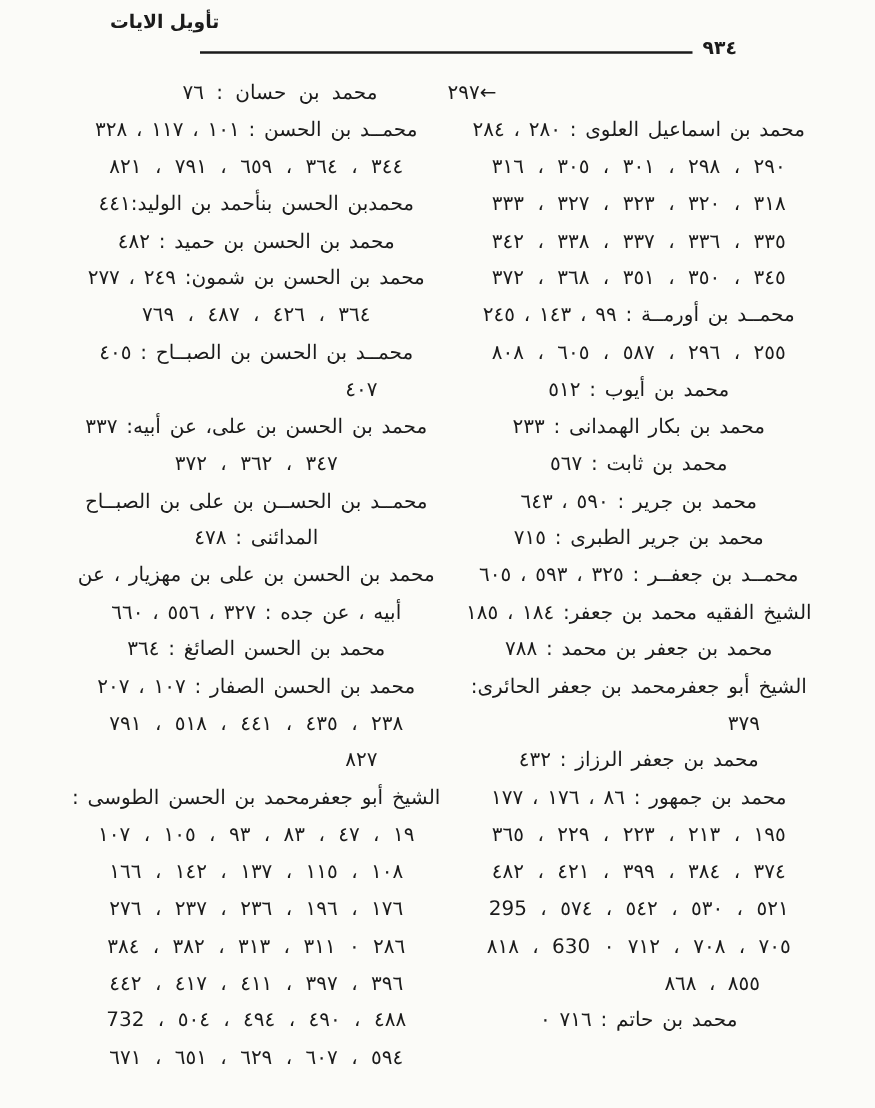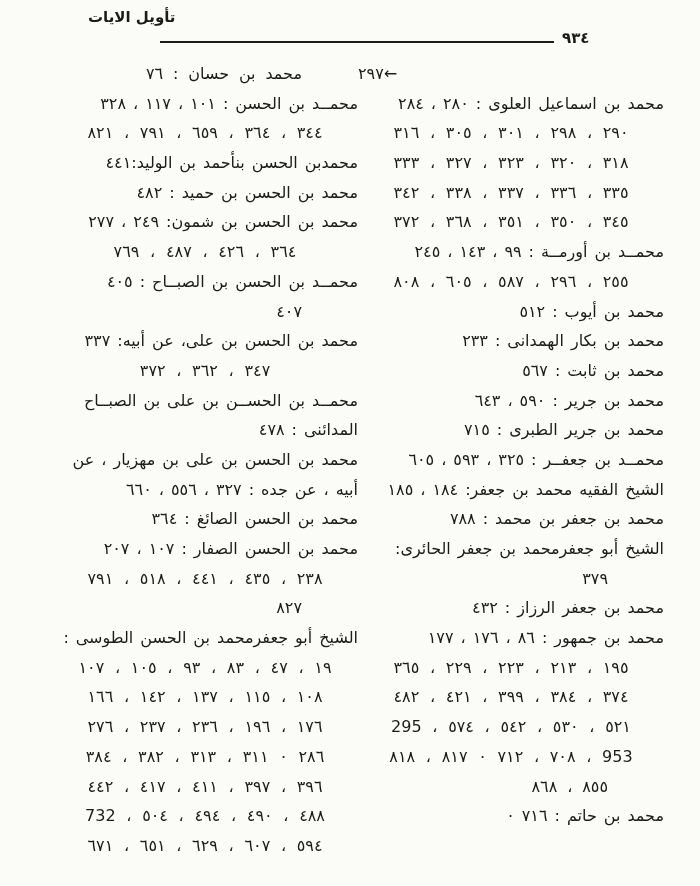--- a/index.html
+++ b/index.html
@@ -55,21 +55,21 @@
     font-weight: 400;
   }
   .col-right { left: 358px; }
   .col-left  { left: 52px;  }
   .ln {
     height: 29.7px;
     line-height: 29.7px;
     white-space: nowrap;
   }
   .name {
-    text-align: right;
+    text-align: center;
     word-spacing: 0.12em;
   }
   .nums {
     text-align: center;
     word-spacing: 0.35em;
   }
   .short {
     text-align: right;
     padding-right: 56px;
     word-spacing: 0.3em;
@@ -106,21 +106,21 @@
     <div class="ln name">محمــد بن جعفــر : ٣٢٥ ، ٥٩٣ ، ٦٠٥</div>
     <div class="ln name">الشيخ الفقيه محمد بن جعفر: ١٨٤ ، ١٨٥</div>
     <div class="ln name">محمد بن جعفر بن محمد : ٧٨٨</div>
     <div class="ln name">الشيخ أبو جعفرمحمد بن جعفر الحائرى:</div>
     <div class="ln short">٣٧٩</div>
     <div class="ln name">محمد بن جعفر الرزاز : ٤٣٢</div>
     <div class="ln name">محمد بن جمهور : ٨٦ ، ١٧٦ ، ١٧٧</div>
     <div class="ln nums">١٩٥ ، ٢١٣ ، ٢٢٣ ، ٢٢٩ ، ٣٦٥</div>
     <div class="ln nums">٣٧٤ ، ٣٨٤ ، ٣٩٩ ، ٤٢١ ، ٤٨٢</div>
     <div class="ln nums">٥٢١ ، ٥٣٠ ، ٥٤٢ ، ٥٧٤ ، 295</div>
-    <div class="ln nums">953 ، ٧٠٨ ، ٧١٢ ٠ ٨١٧ ، ٨١٨</div>
+    <div class="ln nums">٧٠٥ ، ٧٠٨ ، ٧١٢ ٠ 630 ، ٨١٨</div>
     <div class="ln short">٨٥٥ ، ٨٦٨</div>
     <div class="ln name">محمد بن حاتم : ٧١٦ ٠</div>
   </div>
 
   <div class="col col-left">
     <div class="ln short">محمد بن حسان : ٧٦</div>
     <div class="ln name">محمــد بن الحسن : ١٠١ ، ١١٧ ، ٣٢٨</div>
     <div class="ln nums">٣٤٤ ، ٣٦٤ ، ٦٥٩ ، ٧٩١ ، ٨٢١</div>
     <div class="ln name">محمدبن الحسن بنأحمد بن الوليد:٤٤١</div>
     <div class="ln name">محمد بن الحسن بن حميد : ٤٨٢</div>

